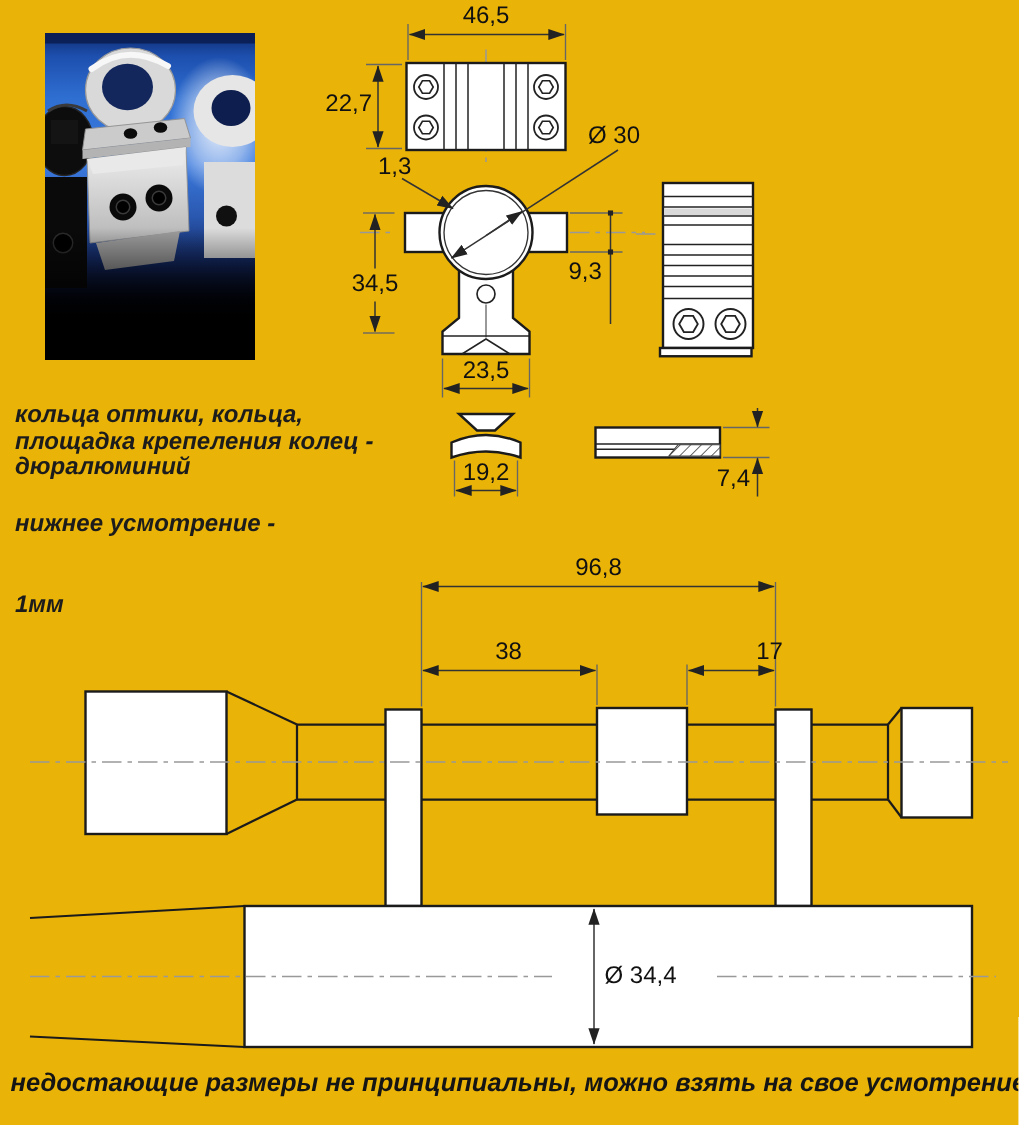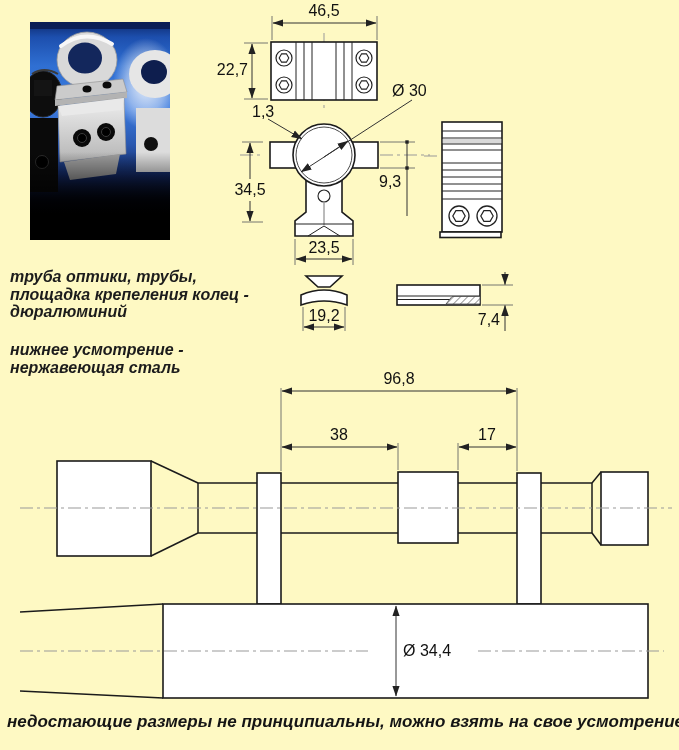--- a/index.html
+++ b/index.html
@@ -1,16 +1,16 @@
 <!DOCTYPE html>
 <html><head>
 <meta charset="utf-8">
 <style>
   html,body{margin:0;padding:0;background:#fff;}
-  .stage{position:relative;width:679px;height:750px;background:#fef9c3;overflow:hidden;
+  .stage{position:relative;width:679px;height:750px;background:#eab308;overflow:hidden;
          font-family:"Liberation Sans",sans-serif;}
   .drawing{position:absolute;left:0;top:0;}
   
   .ol{stroke:#1b1b1b;stroke-width:1.6;fill:#fff;}
   .tl{stroke:#1b1b1b;stroke-width:1.5;fill:none;}
   .il{stroke:#222;stroke-width:1;fill:none;}
   .dl{stroke:#333;stroke-width:1;fill:none;}
   .ext{stroke:#666;stroke-width:0.9;fill:none;}
   .cl{stroke:#999;stroke-width:1;fill:none;stroke-dasharray:13 4 3 4;}
   
@@ -250,30 +250,30 @@
   <span class="dim r" style="left:210px;top:61px;width:38px">22,7</span>
   <span class="dim" style="left:252px;top:103px">1,3</span>
   <span class="dim" style="left:392px;top:82px">Ø 30</span>
   <span class="dim" style="left:227px;top:181px;width:46px;text-align:center">34,5</span>
   <span class="dim" style="left:379px;top:173px">9,3</span>
   <span class="dim c" style="left:324px;top:239px">23,5</span>
   <span class="dim c" style="left:324px;top:307px">19,2</span>
   <span class="dim r" style="left:470px;top:311px;width:30px">7,4</span>
   <span class="dim c" style="left:399px;top:370px">96,8</span>
   <span class="dim c" style="left:339px;top:426px">38</span>
-  <span class="dim c" style="left:487px;top:426px">17</span>
+  <span class="dim c" style="left:513px;top:426px">17</span>
   <span class="dim" style="left:403px;top:642px">Ø 34,4</span>
 
   <div class="note" style="top:268px">
-    <div>труба оптики, трубы,</div>
+    <div>кольца оптики, кольца,</div>
     <div>площадка крепеления колец -</div>
     <div>дюралюминий</div>
   </div>
   <div class="note" style="top:341px;line-height:18px">
     <div>нижнее усмотрение -</div>
-    <div>нержавеющая сталь</div>
   </div>
   <div class="note" style="top:395px">
+    <div>1мм</div>
   </div>
 
   <div class="footer-note" style="left:7px;top:712px">недостающие размеры не принципиальны, можно взять на свое усмотрение</div>
 
 </div>
 
 </body></html>

